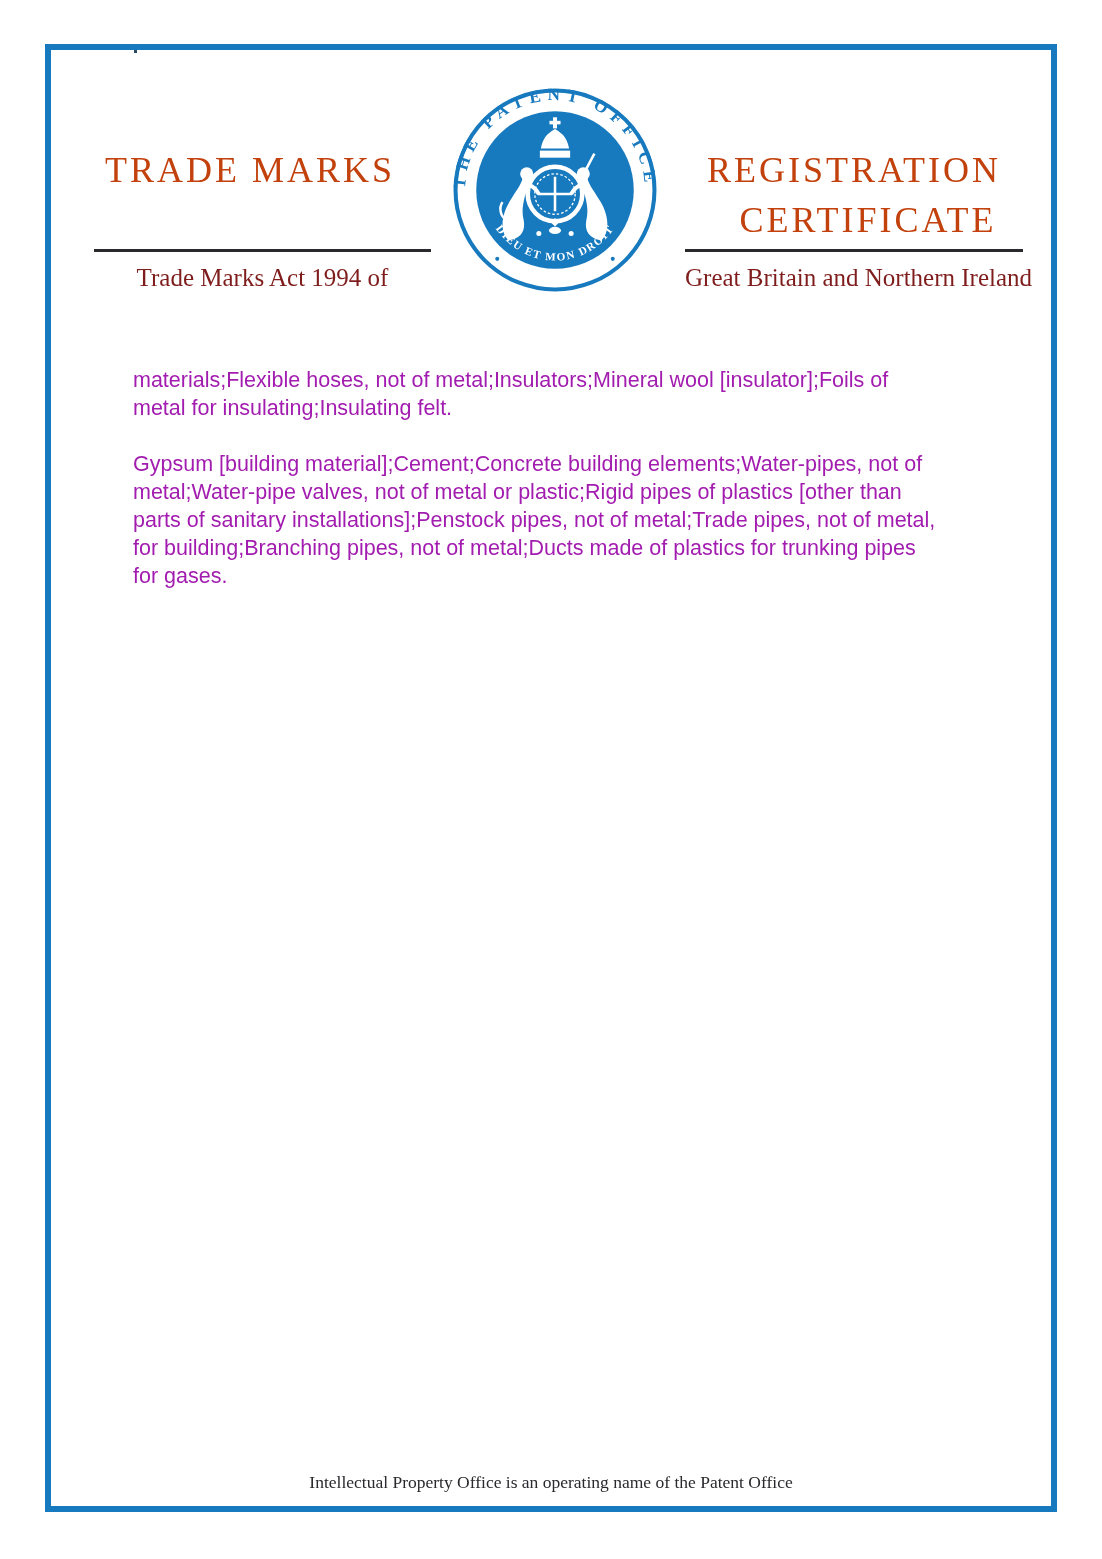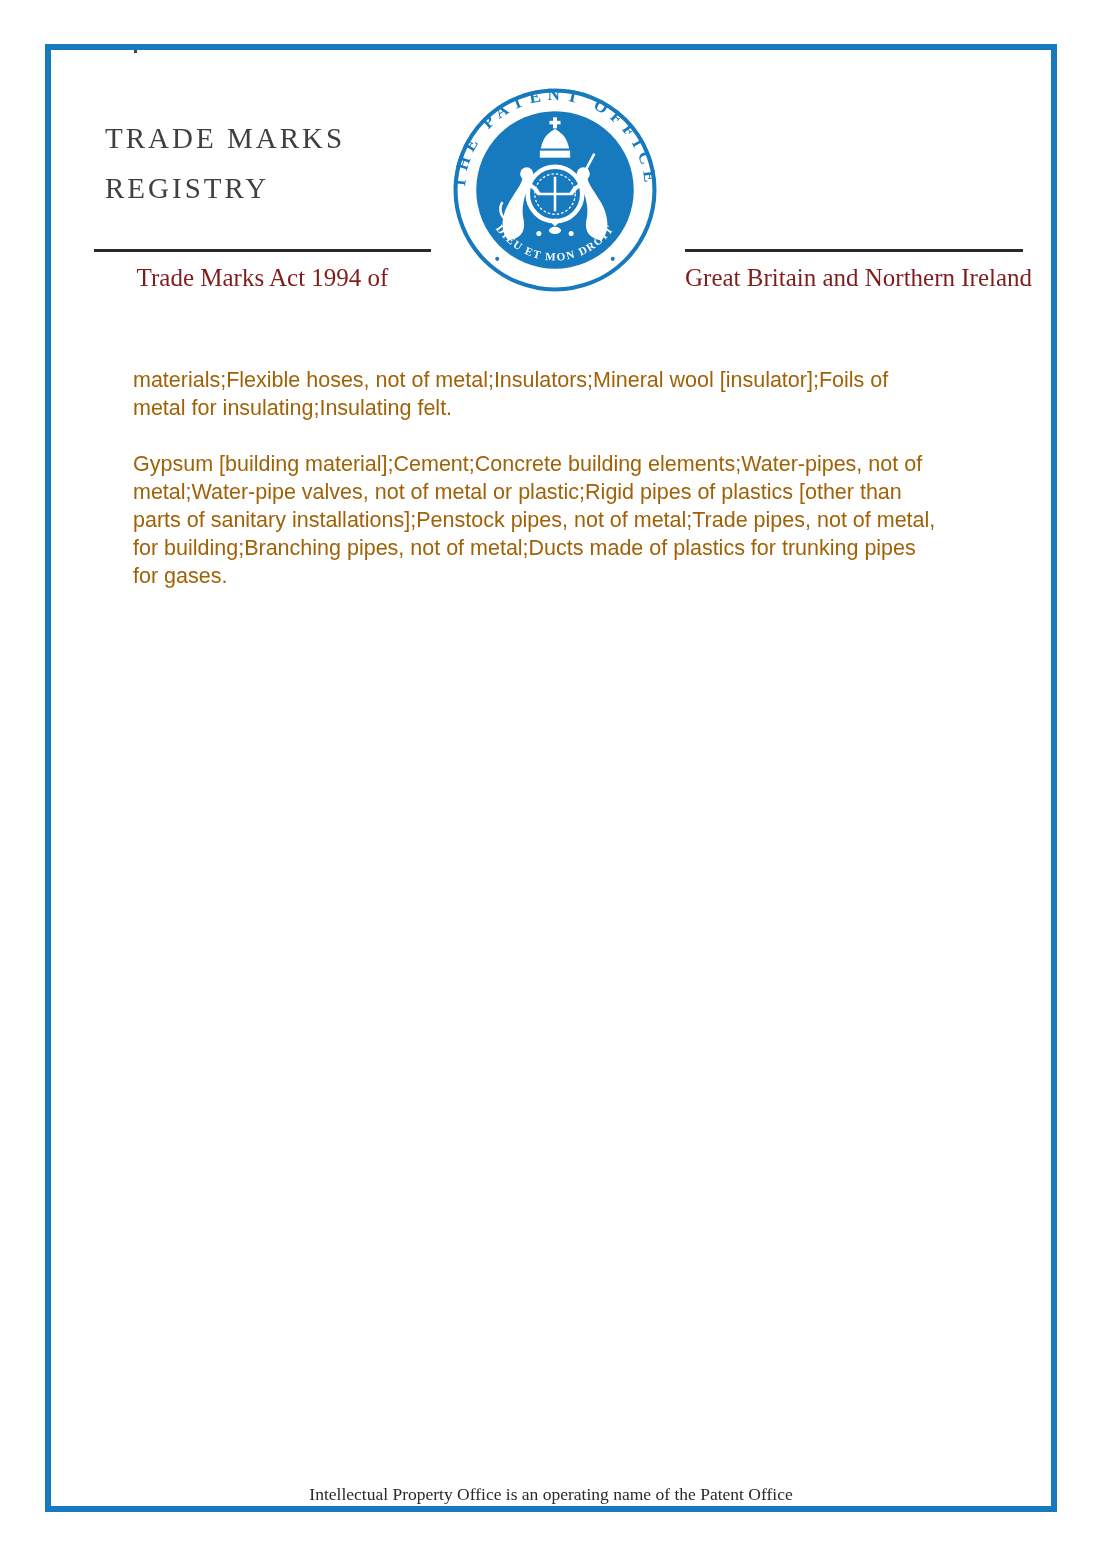--- a/index.html
+++ b/index.html
@@ -21,25 +21,26 @@
   }
   .scan-tick {
     position: absolute;
     left: 134px; top: 50px;
     width: 3px; height: 3px;
     background: #2b4a66;
   }
   
   .hdr-title {
     position: absolute;
-    font-size: 29px;
+    font-size: 36px;
     letter-spacing: 3px;
     line-height: 50px;
-    color: #404040;
+    color: #c2410c;
     white-space: nowrap;
+    margin-top: 32px;
   }
   .hdr-title-left { left: 105px; top: 113px; text-align: left; }
   .hdr-title-right { left: 685px; top: 113px; width: 338px; text-align: center; }
   .hdr-title-right .line2 { margin-left: 28px; }
   .hdr-rule {
     position: absolute;
     top: 249px;
     height: 3px;
     background: #2a2a2e;
   }
@@ -61,49 +62,51 @@
     width: 206px; height: 206px;
   }
   
   .body-text {
     position: absolute;
     left: 133px; top: 366px;
     width: 840px;
     font-family: "Liberation Sans", sans-serif;
     font-size: 21.5px;
     line-height: 28px;
-    color: #a16207;
+    color: #a21caf;
   }
   .body-text .spacer { height: 28px; }
   
   .footer {
     position: absolute;
     left: 0; top: 1472px;
     width: 1102px;
     text-align: center;
     font-size: 17.5px;
     color: #2a2a2e;
-    margin-top: 12px;
   }
 </style>
 </head>
 <body>
 
 <div class="page">
 
   <div class="frame"></div>
   <div class="scan-tick"></div>
 
   <div class="hdr-title hdr-title-left">
     <div class="line1">TRADE MARKS</div>
-    <div class="line2">REGISTRY</div>
   </div>
   <div class="hdr-rule hdr-rule-left"></div>
   <div class="hdr-sub hdr-sub-left">Trade Marks Act 1994 of</div>
 
+  <div class="hdr-title hdr-title-right">
+    <div class="line1">REGISTRATION</div>
+    <div class="line2">CERTIFICATE</div>
+  </div>
   <div class="hdr-rule hdr-rule-right"></div>
   <div class="hdr-sub hdr-sub-right">Great Britain and Northern Ireland</div>
 
   <div class="seal-wrap">
     <svg viewBox="0 0 204 204" width="206" height="206">
       <defs>
         <path id="bandArc" d="M 21.3,139.6 A 89,89 0 1 1 182.7,139.6" fill="none"></path>
         <path id="mottoArc" d="M 44,141 A 70,70 0 0 0 160,141" fill="none"></path>
       </defs>
 

